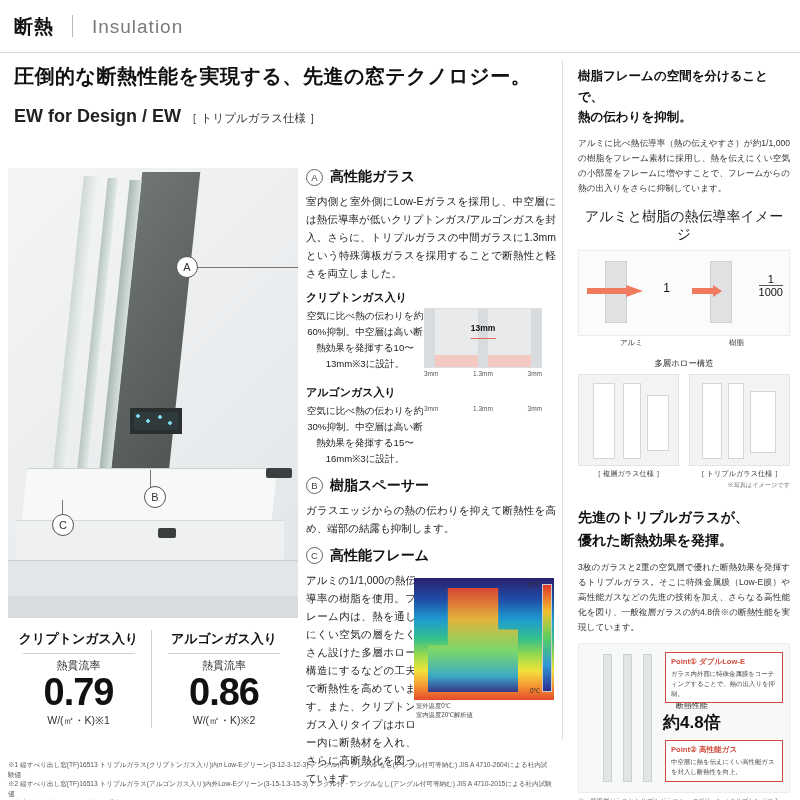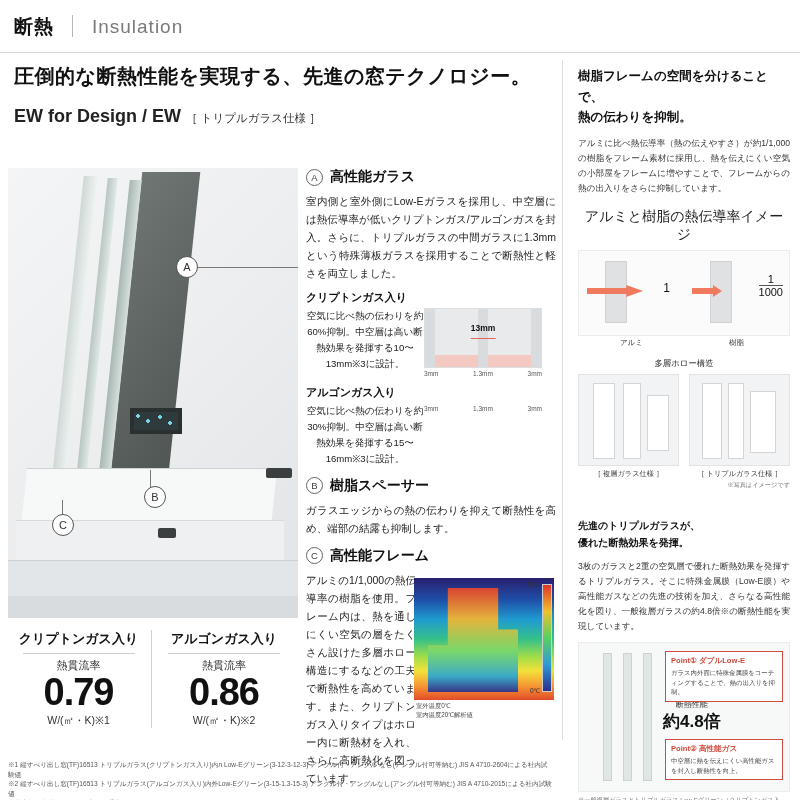--- a/index.html
+++ b/index.html
@@ -127,21 +127,21 @@
   .clab { position:absolute; bottom:-13px; width:100%; text-align:center; font-size:7.5px; color:#333; }
 
   .hollowcap { font-size:8.4px; text-align:center; color:#222; margin-top:22px; }
   .hollowrow { display:flex; gap:10px; margin-top:5px; }
   .hollow { flex:1; height:92px; background:#f2f3f4; border:1px solid #e2e3e4; position:relative; overflow:hidden; }
   .hollow .bar { position:absolute; background:#ffffff; border:1px solid #d3d5d6; }
   .hollowlabs { display:flex; gap:10px; margin-top:3px; }
   .hollowlabs div { flex:1; text-align:center; font-size:7.2px; color:#333; }
   .noteimg { font-size:6.2px; color:#777; text-align:right; margin-top:2px; }
 
-  .rhead2 { margin-top:28px; font-size:10px; font-weight:bold; line-height:1.65; color:#111; }
+  .rhead2 { margin-top:16px; font-size:14px; font-weight:bold; line-height:1.65; color:#111; }
   .tripbox { position:relative; margin-top:8px; height:150px; background:#f7f8f8; border:1px solid #ececec; }
   .tripbox .glass { position:absolute; left:24px; top:10px; width:9px; height:128px; background:#dfe6e4; border:1px solid #cbd3d1; }
   .tripbox .g2 { left:44px; }
   .tripbox .g3 { left:64px; }
   .pointbox { position:absolute; right:6px; border:1px solid #cf4d3e; background:#fff; padding:4px 5px; width:118px; }
   .pointbox .ph { font-size:7.6px; font-weight:bold; color:#cf4d3e; }
   .pointbox .pb { font-size:6.4px; color:#444; line-height:1.5; margin-top:2px; }
   .p1 { top:8px; }
   .p2 { top:96px; }
   .effect { position:absolute; left:84px; top:56px; font-size:8px; color:#333; text-align:center; }

